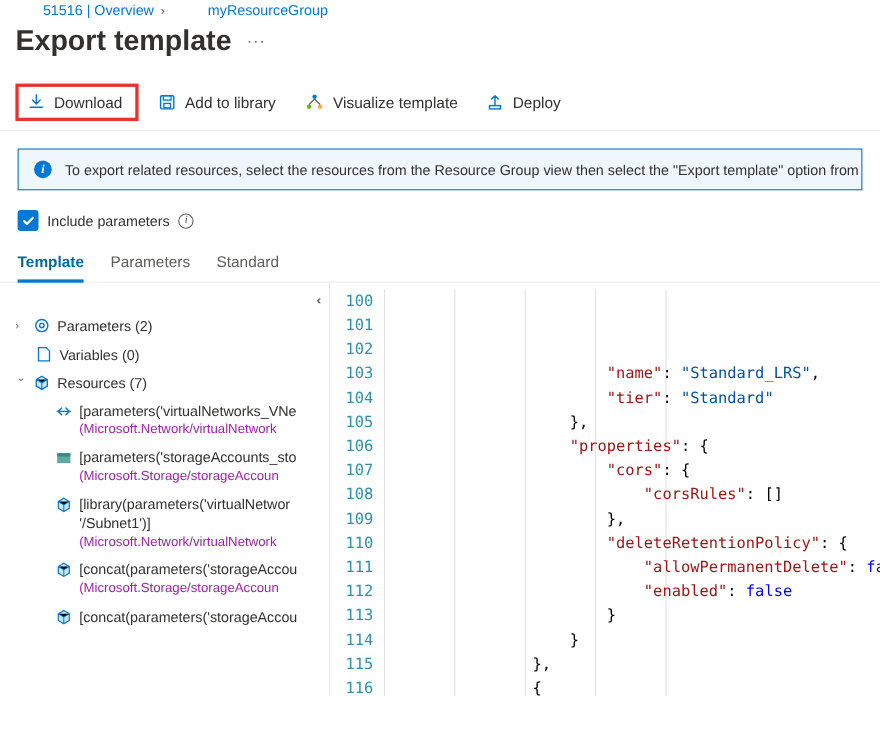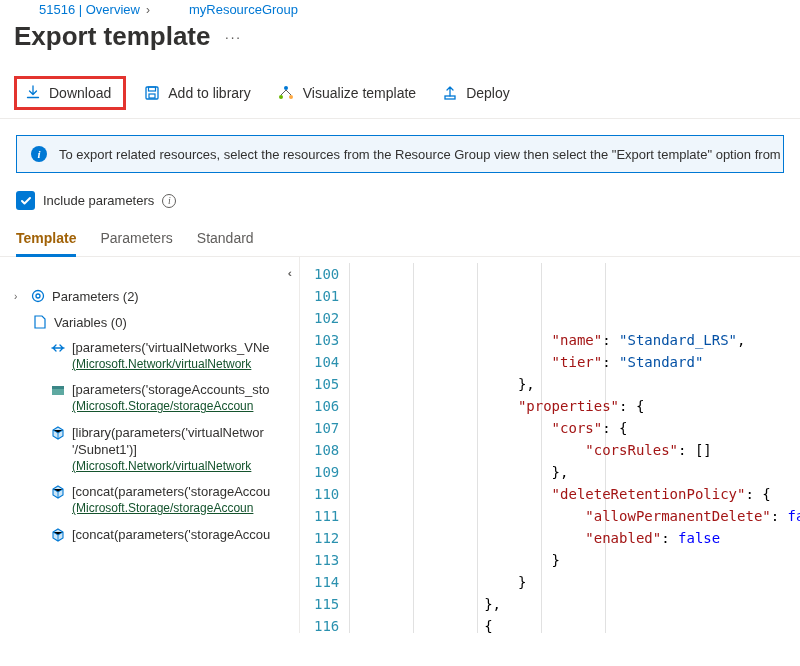--- a/index.html
+++ b/index.html
@@ -120,21 +120,21 @@
     padding: 0 16px;
     border-bottom: 1px solid #edebe9;
   }
   .tab {
     font-size: 14px;
     padding: 6px 0 8px 0;
     color: #605e5c;
     cursor: pointer;
   }
   .tab.active {
-    color: #a16207;
+    color: #0369a1;
     font-weight: 600;
     border-bottom: 3px solid #0078d4;
     margin-bottom: -1px;
   }
 
   
   .split {
     display: flex;
     height: calc(100% - 290px);
   }
@@ -160,21 +160,21 @@
     align-items: center;
     gap: 6px;
     padding: 5px 4px 5px 14px;
     white-space: nowrap;
   }
   .tree-node.indent1 { padding-left: 32px; text-align: right; }
   .tree-node.indent2 { padding-left: 50px; align-items: flex-start; }
   .tree-node .twisty { width: 10px; color: #605e5c; font-size: 10px; display:inline-block; }
   .tree-node svg { flex-shrink: 0; }
   .tree-label { color: #323130; }
-  .tree-sub { color: #14532d; font-size: 12px; text-decoration: underline; }
+  .tree-sub { color: #a21caf; font-size: 12px; }
   .tree-text { display: flex; flex-direction: column; line-height: 1.3; overflow: hidden; }
 
   
   .code-panel {
     flex: 1;
     display: flex;
     font-family: Consolas, Menlo, monospace;
     font-size: 14px;
     line-height: 22px;
     overflow: hidden;
@@ -295,20 +295,28 @@
       <span class="tree-label">Parameters (2)</span>
     </div>
 
     <div class="tree-node indent1">
       <svg width="16" height="16" viewBox="0 0 16 16">
         <path d="M3 2 h7 l3 3 v9 h-10 z" stroke="#0078d4" stroke-width="1.2" fill="none"></path>
       </svg>
       <span class="tree-label">Variables (0)</span>
     </div>
 
+    <div class="tree-node">
+      <span class="twisty" style="transform:rotate(90deg)">›</span>
+      <svg width="16" height="16" viewBox="0 0 16 16">
+        <path d="M8 2 l5 3 v6 l-5 3 l-5-3 v-6 z" stroke="#0078d4" stroke-width="1.2" fill="#cde6f7"></path>
+        <path d="M3 5 L8 8 L13 5 M8 8 v6" stroke="#0078d4" stroke-width="1"></path>
+      </svg>
+      <span class="tree-label">Resources (7)</span>
+    </div>
 
     <div id="tree-items">
         <div class="tree-node indent2">
           <span><svg width="16" height="16" viewBox="0 0 16 16">
               <path d="M2 8 h12 M6 5 l-3 3 3 3 M10 5 l3 3 -3 3" stroke="#0078d4" stroke-width="1.3" fill="none" stroke-linecap="round"></path>
             </svg></span>
           <div class="tree-text">
             <span class="tree-label">[parameters('virtualNetworks_VNe</span>
             <span class="tree-sub">(Microsoft.Network/virtualNetwork</span>
           </div>

